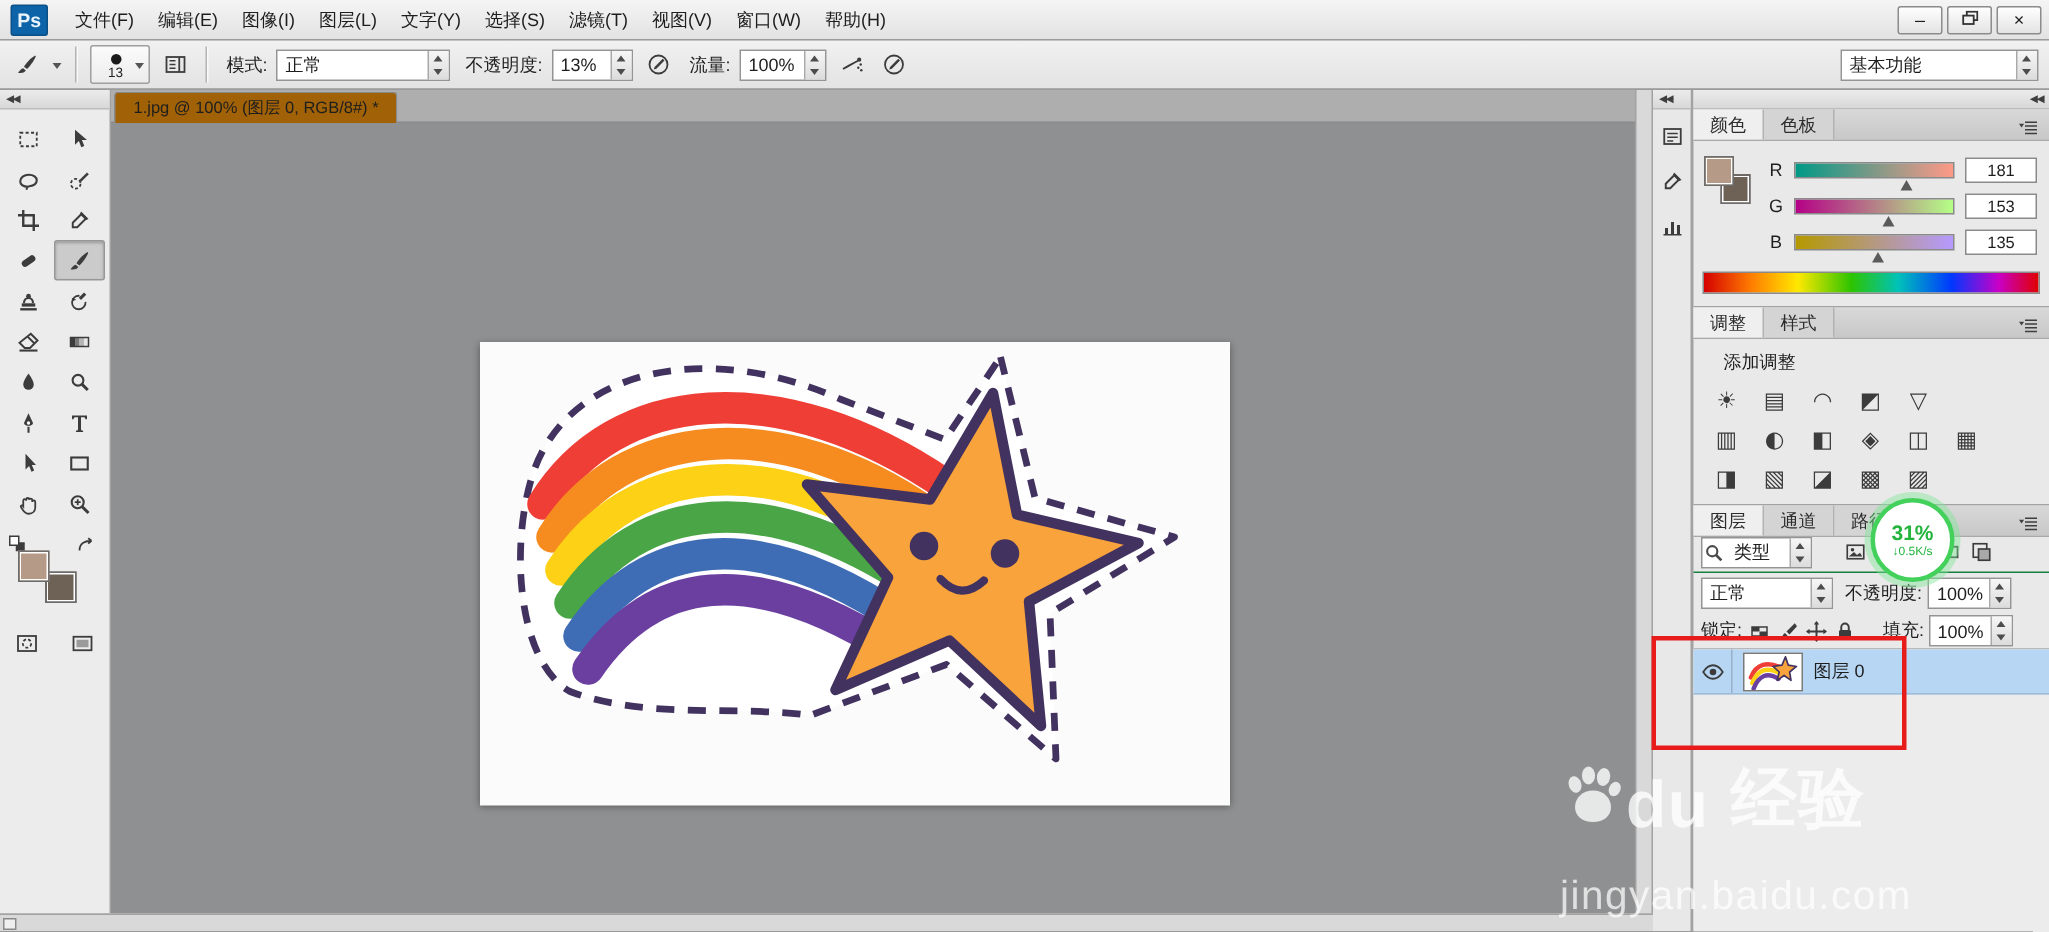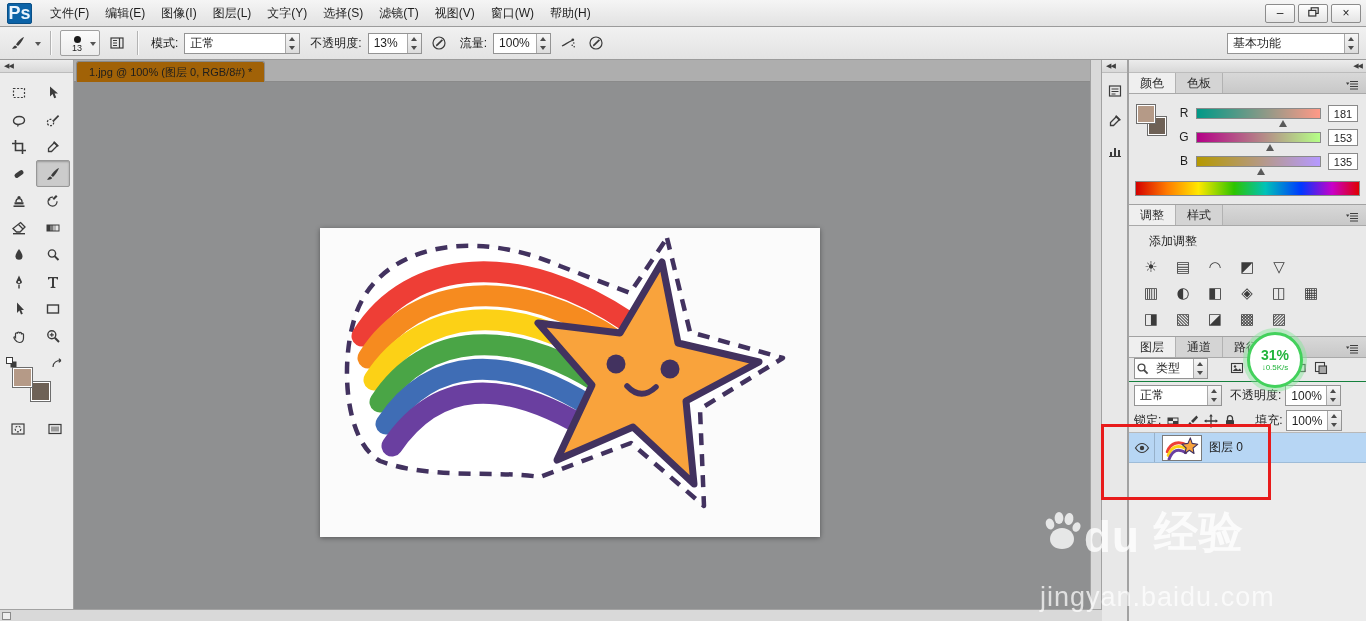--- a/index.html
+++ b/index.html
@@ -2,21 +2,21 @@
 <html><head>
 <meta charset="utf-8">
 <style>
   *{box-sizing:border-box}
   html,body{margin:0;padding:0}
   body{font-family:"Liberation Sans","DejaVu Sans",sans-serif;font-size:12px;color:#1e1e1e;background:#666}
   #root{position:relative;width:1366px;height:621px;background:#8f9091;overflow:hidden}
 
   
   .menubar{position:absolute;left:0;top:0;width:100%;height:27px;background:linear-gradient(#f5f5f5,#e2e2e2);border-bottom:1px solid #9b9b9b;display:flex;align-items:center;padding:0 5px}
-  .pslogo{width:25px;height:21px;background:#0c63a7;color:#eaf4fd;font-weight:bold;font-size:18px;display:flex;align-items:center;justify-content:center;border-radius:2px;margin:0 10px 0 2px;border:1px solid #0a4f86}
+  .pslogo{width:25px;height:21px;background:#0c63a7;color:#eaf4fd;font-weight:bold;font-size:13px;display:flex;align-items:center;justify-content:center;border-radius:2px;margin:0 10px 0 2px;border:1px solid #0a4f86}
   .menu-item{padding:0 8px;line-height:26px;white-space:nowrap;cursor:default}
   .win-controls{margin-left:auto;display:flex;gap:3px}
   .win-btn{width:30px;height:19px;border:1px solid #8c8c8c;background:linear-gradient(#fefefe,#e4e4e4);display:flex;align-items:center;justify-content:center;font-size:12px;border-radius:2px;line-height:1}
 
   
   .optionsbar{position:absolute;top:27px;left:0;width:100%;height:33px;background:linear-gradient(#f1f1f1,#e3e3e3);border-bottom:1px solid #9b9b9b;display:flex;align-items:center;padding:0 7px;gap:6px}
   .obicon{width:22px;height:22px;display:flex;align-items:center;justify-content:center}
   .mini-dd{width:0;height:0;border:3px solid transparent;border-top:4px solid #555;margin-top:4px}
   .vdiv{width:1px;height:24px;background:#b3b3b3;box-shadow:1px 0 0 #fafafa;margin:0 3px}
   .preset-box{display:flex;align-items:center;border:1px solid #a0a0a0;background:linear-gradient(#fbfbfb,#ececec);height:26px;padding:0 3px;border-radius:2px}
@@ -75,21 +75,21 @@
   .panel-color{height:132px}
   .colorbody{position:relative;flex:1;padding-top:7px}
   .cp-fgbg{position:absolute;left:5px;top:10px;width:40px;height:40px}
   .cp-fgbg .swatch{width:20px;height:20px}
   .cp-fgbg .front{left:2px;top:0}
   .cp-fgbg .back{left:13px;top:12px}
   .chrow{display:flex;align-items:center;height:24px;margin:0 8px 0 50px;gap:7px}
   .chlabel{width:10px;text-align:center}
   .chgrad{flex:1;height:11px;border:1px solid #8a8a8a;position:relative}
   .chhandle{position:absolute;bottom:-9px;width:0;height:0;border:4px solid transparent;border-bottom:7px solid #5a5a5a}
-  .chval{width:30px;height:17px;border:1px solid #8a8a8a;background:#fff;font-size:11px;text-align:center;line-height:16px}
+  .chval{width:48px;height:17px;border:1px solid #8a8a8a;background:#fff;font-size:11px;text-align:center;line-height:16px}
   .spectrum{margin:8px 6px 0;height:15px;border:1px solid #8a8a8a;background:linear-gradient(to right,#d40000,#ff7c00 14%,#ffe800 28%,#2dc400 44%,#00c2b8 58%,#0038ff 74%,#c800c8 88%,#e00000 100%)}
 
   .panel-adjust{height:132px}
   .addadj{padding:7px 20px 4px}
   .adjrow{display:flex;gap:4px;padding:1px 8px}
   .adj{width:28px;height:24px;display:flex;align-items:center;justify-content:center;font-size:15px;color:#3b3b3b;font-family:"DejaVu Sans",sans-serif}
 
   .panel-layers{flex:1;border-bottom:none}
   .lfilter{display:flex;align-items:flex-start;height:24px;padding:0 5px;gap:19px;border-bottom:1px solid #15803d}
   .filtericon{width:20px;height:20px;display:flex;align-items:center;justify-content:center}

